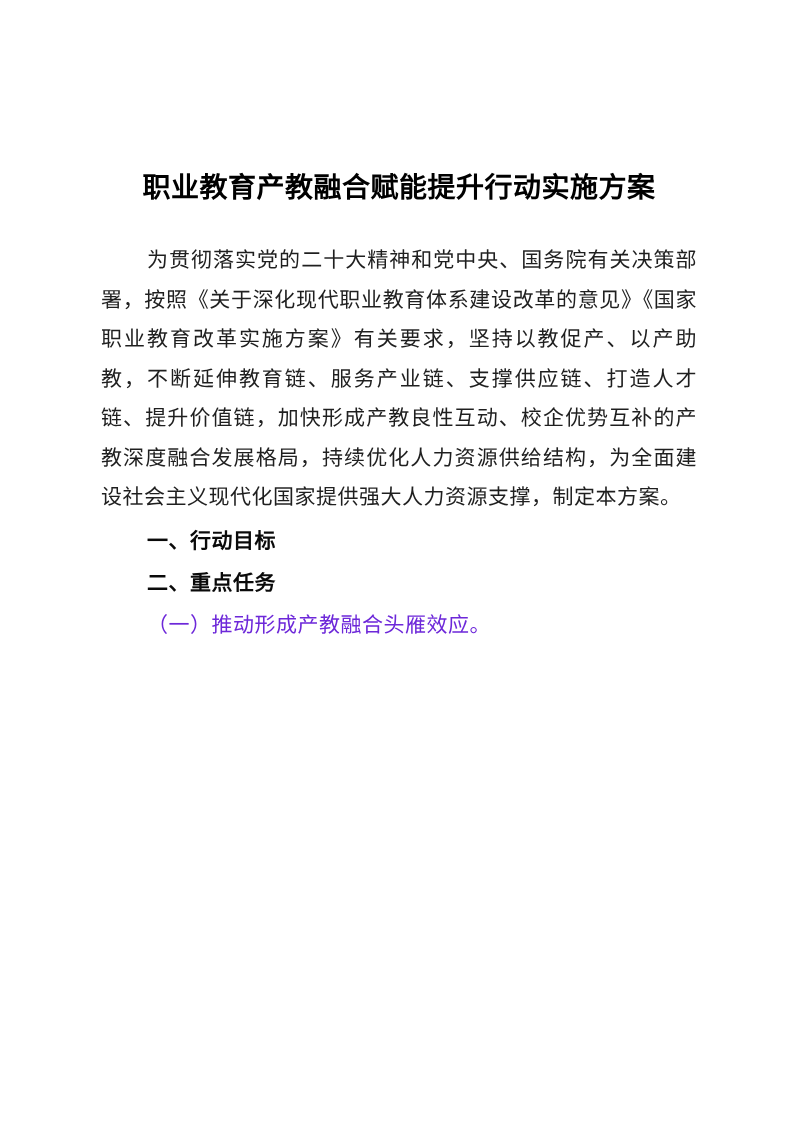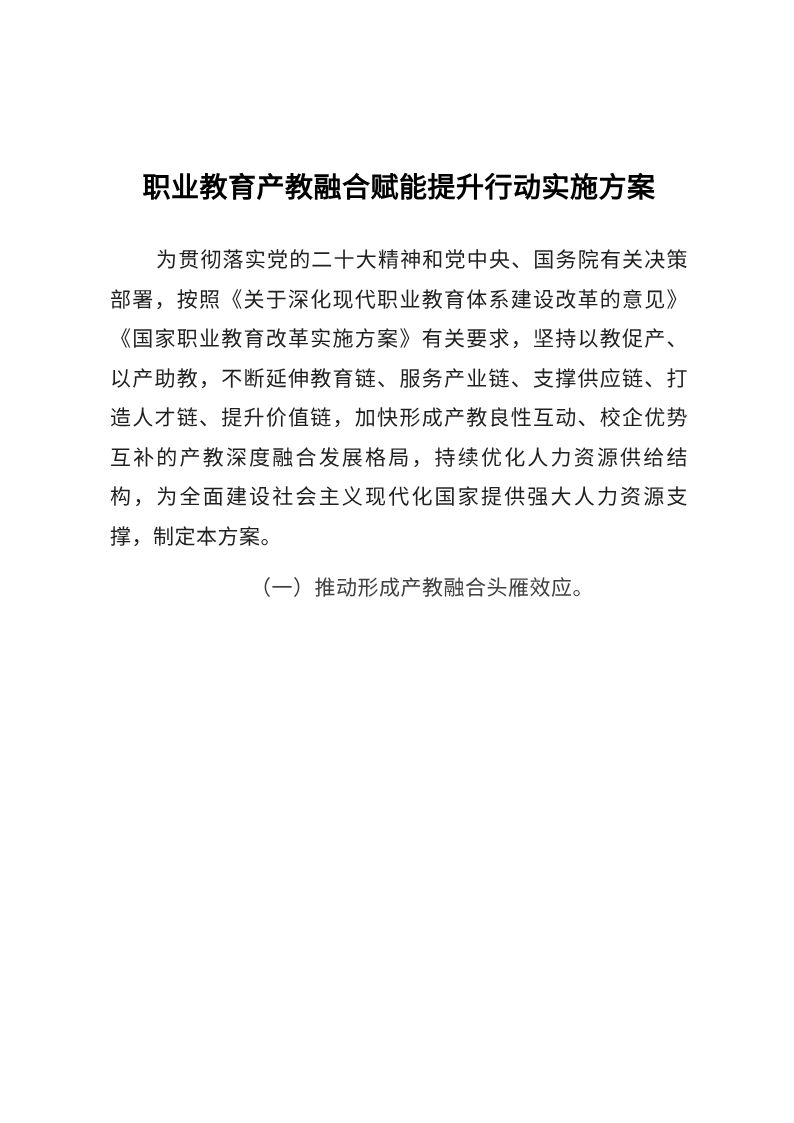--- a/index.html
+++ b/index.html
@@ -24,57 +24,59 @@
     font-weight: bold;
     color: #000000;
     font-size: 28px;
     line-height: 42px;
     letter-spacing: 0.5px;
   }
   .doc-body {
     margin-top: 32px;
   }
   .block {
-    margin: 12px;
+    margin: 3px;
     font-size: 21px;
     line-height: 39.5px;
     text-indent: 46px;
     letter-spacing: 0.5px;
   }
   .block-paragraph {
     font-family: "Liberation Serif", "DejaVu Serif", serif;
     text-align: justify;
     text-justify: inter-character;
     color: #1f1f1f;
   }
   .block-heading {
     font-family: "Liberation Sans", "DejaVu Sans", sans-serif;
     font-weight: bold;
     color: #0a0a0a;
     text-align: left;
   }
   .block-item-heading {
     font-family: "Liberation Serif", "DejaVu Serif", serif;
-    color: #404040;
-    text-align: center;
+    color: #6d28d9;
+    text-align: left;
   }
 </style>
 </head>
 <body>
 
 <div class="page">
 
   <div class="doc-title">
     <div>职业教育产教融合赋能提升行动实施方案</div>
   </div>
 
   <div class="doc-body">
 
     <p class="block block-paragraph">为贯彻落实党的二十大精神和党中央、国务院有关决策部署，按照《关于深化现代职业教育体系建设改革的意见》《国家职业教育改革实施方案》有关要求，坚持以教促产、以产助教，不断延伸教育链、服务产业链、支撑供应链、打造人才链、提升价值链，加快形成产教良性互动、校企优势互补的产教深度融合发展格局，持续优化人力资源供给结构，为全面建设社会主义现代化国家提供强大人力资源支撑，制定本方案。</p>
 
+    <p class="block block-heading">一、行动目标</p>
 
 
+    <p class="block block-heading">二、重点任务</p>
 
     <p class="block block-item-heading">（一）推动形成产教融合头雁效应。</p>
 
   </div>
 
 </div>
 
 </body></html>

